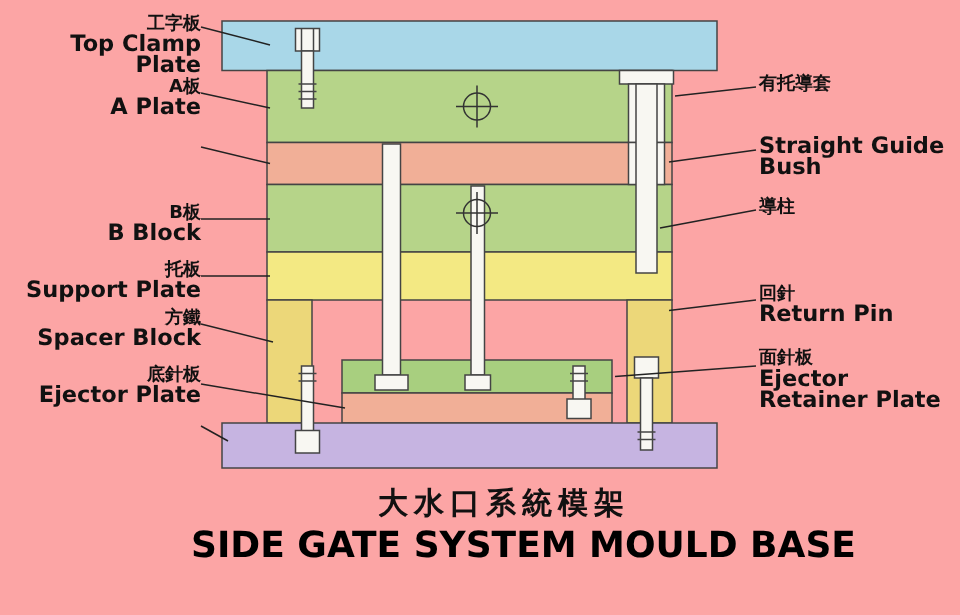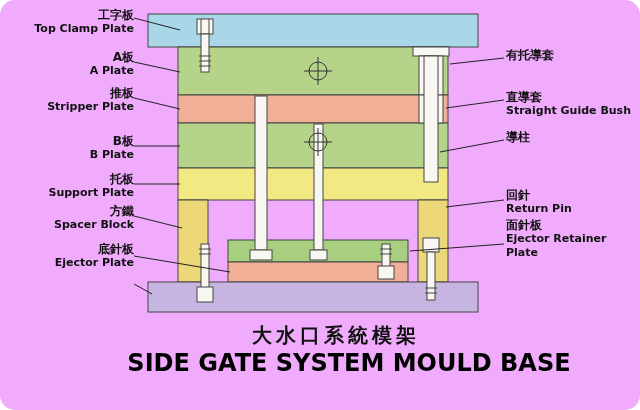--- a/index.html
+++ b/index.html
@@ -1,22 +1,22 @@
 <!DOCTYPE html>
 <html><head>
 <meta charset="utf-8">
 <style>
   * { margin:0; padding:0; box-sizing:border-box; }
   html,body { width:640px; height:410px; }
   body { background:#ffffff; font-family:"DejaVu Sans","Liberation Sans",sans-serif; }
-  .page { position:relative; width:640px; height:410px; background:#f0abfc; overflow:hidden;border-radius:15px; }
+  .page { position:relative; width:640px; height:410px; background:#fca5a5; overflow:hidden; }
   svg.diagram { position:absolute; left:0; top:0; }
   .label { position:absolute; font-weight:bold; color:#111; line-height:14px; }
   .label .zh { font-size:12px; }
-  .label .en { font-size:11px; }
+  .label .en { font-size:15px; }
   .label.left { left:6px; width:128px; text-align:right; }
   .label.right { left:506px; width:134px; text-align:left; }
   .title-zh { position:absolute; top:322px; left:16px; width:100%; text-align:center;
               font-size:20px; font-weight:bold; letter-spacing:4px; color:#111; }
   .title-en { position:absolute; top:349px; left:0; width:100%; text-align:center;
               font-size:24px; font-weight:bold; color:#000;margin-left:29px; }
 </style>
 </head>
 <body>
 
@@ -112,56 +112,51 @@
   </svg>
 
   <div class="label left" style="top:8px">
     <div class="zh">工字板</div>
     <div class="en">Top Clamp Plate</div>
   </div>
   <div class="label left" style="top:50px">
     <div class="zh">A板</div>
     <div class="en">A Plate</div>
   </div>
-  <div class="label left" style="top:86px">
-    <div class="zh">推板</div>
-    <div class="en">Stripper Plate</div>
-  </div>
   <div class="label left" style="top:134px">
     <div class="zh">B板</div>
-    <div class="en">B Plate</div>
+    <div class="en">B Block</div>
   </div>
   <div class="label left" style="top:172px">
     <div class="zh">托板</div>
     <div class="en">Support Plate</div>
   </div>
   <div class="label left" style="top:204px">
     <div class="zh">方鐵</div>
     <div class="en">Spacer Block</div>
   </div>
   <div class="label left" style="top:242px">
     <div class="zh">底針板</div>
     <div class="en">Ejector Plate</div>
   </div>
 
   <div class="label right" style="top:48px">
     <div class="zh">有托導套</div>
   </div>
   <div class="label right" style="top:90px">
-    <div class="zh">直導套</div>
     <div class="en">Straight Guide Bush</div>
   </div>
   <div class="label right" style="top:130px">
     <div class="zh">導柱</div>
   </div>
   <div class="label right" style="top:188px">
     <div class="zh">回針</div>
     <div class="en">Return Pin</div>
   </div>
-  <div class="label right" style="top:218px">
+  <div class="label right" style="top:231px">
     <div class="zh">面針板</div>
     <div class="en">Ejector Retainer Plate</div>
   </div>
 
   <div class="title-zh">大水口系統模架</div>
   <div class="title-en">SIDE GATE SYSTEM MOULD BASE</div>
 
 </div>
 
 </body></html>

